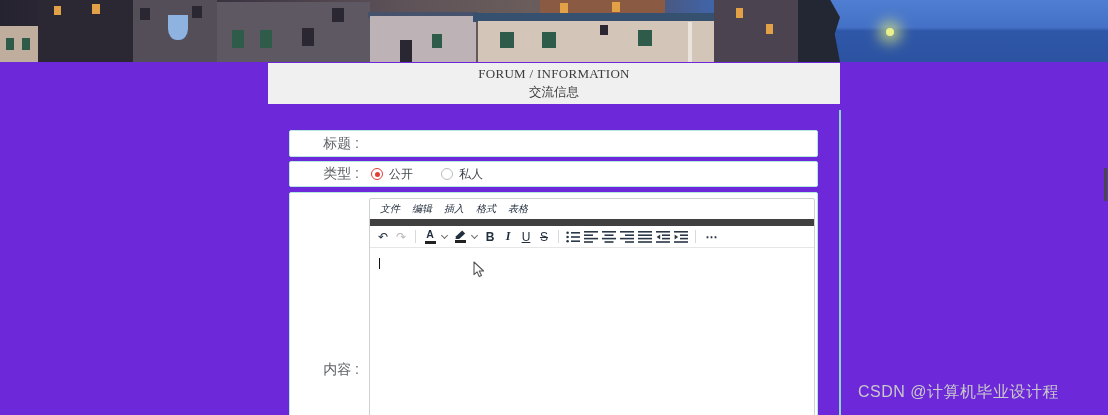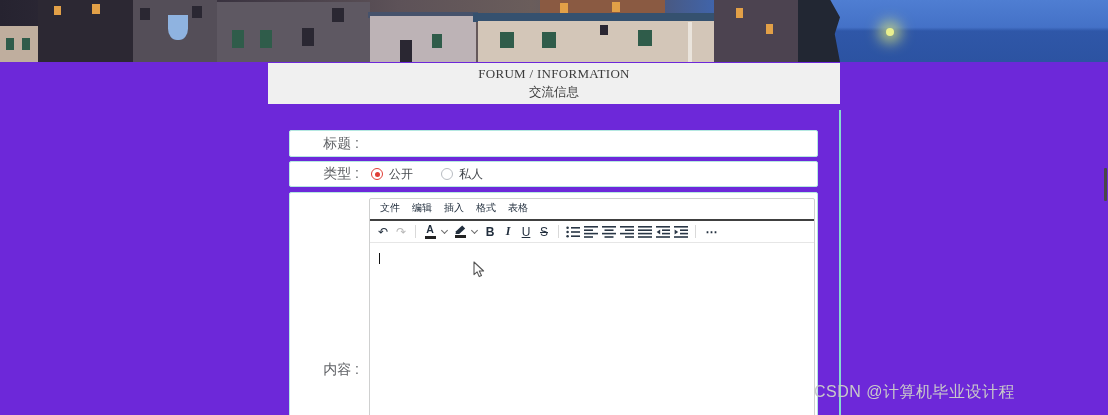--- a/index.html
+++ b/index.html
@@ -56,21 +56,21 @@
   .radio{display:flex;align-items:center;gap:6px;cursor:pointer;}
   .rcircle{width:12px;height:12px;border-radius:50%;box-sizing:border-box;border:1px solid #b8bcc2;
            background:#fff;display:flex;align-items:center;justify-content:center;}
   .rcircle.sel{border:1px solid #e03e36;}
   .rcircle.sel .dot{width:5px;height:5px;border-radius:50%;background:#e03e36;}
   .rlabel{font-size:12px;color:#45494e;}
 
   
   .editor{position:absolute;left:79px;top:5px;width:446px;height:340px;box-sizing:border-box;
           border:1px solid #cfd0d0;border-radius:2px;background:#fff;display:flex;flex-direction:column;}
-  .menubar{height:20px;display:flex;align-items:flex-start;padding:0 4px;border-bottom:2px solid #404040;}
+  .menubar{height:20px;display:flex;align-items:center;padding:0 4px;border-bottom:7px solid #404040;font-style:italic;}
   .menu-item{font-size:10px;color:#222f3e;padding:2px 6px;border-radius:2px;cursor:default;}
   .toolbar{height:21px;display:flex;align-items:center;padding:0 4px;border-bottom:1px solid #e6e6e6;}
   .tb-btn{height:18px;min-width:18px;display:flex;align-items:center;justify-content:center;
           color:#222f3e;font-size:12px;border-radius:2px;cursor:default;}
   .tb-btn.dis{color:#b7b7b7;}
   .tb-sep{width:1px;height:13px;background:#d9d9d9;margin:0 5px;}
   .stack{display:flex;flex-direction:column;align-items:center;line-height:1;}
   .stack .letter{font-size:10.5px;font-weight:700;}
   .colorbar{width:11px;height:3px;background:#222;margin-top:1px;}
   .chev{width:4px;height:4px;border-right:1.3px solid #6b6b6b;border-bottom:1.3px solid #6b6b6b;
@@ -81,21 +81,21 @@
   .strike{text-decoration:line-through;}
   .more{letter-spacing:1px;font-weight:700;margin-left:2px;}
   .icon-svg{display:block;}
   .econtent{position:relative;flex:1;padding:9px 8px;font-size:9.6px;color:#333;line-height:1.5;
             white-space:nowrap;overflow:hidden;}
   .caret{display:inline-block;width:1px;height:11px;background:#111;vertical-align:-2px;margin-left:1px;}
 
   
   .mouse-cursor{position:absolute;left:473px;top:261px;}
   .scroll-thumb{position:absolute;left:1104px;top:168px;width:3px;height:33px;background:#474747;border-radius:1px;}
-  .watermark{position:absolute;left:814px;top:382px;font-size:16px;color:#c9c9c9;letter-spacing:.5px;}
+  .watermark{position:absolute;left:858px;top:382px;font-size:16px;color:#c9c9c9;letter-spacing:.5px;}
 </style>
 </head>
 <body>
 
 <div class="stage">
 
   <div class="hero">
     <div class="sea"></div>
     <div class="cliff"></div>
     <div class="lamp"></div>

